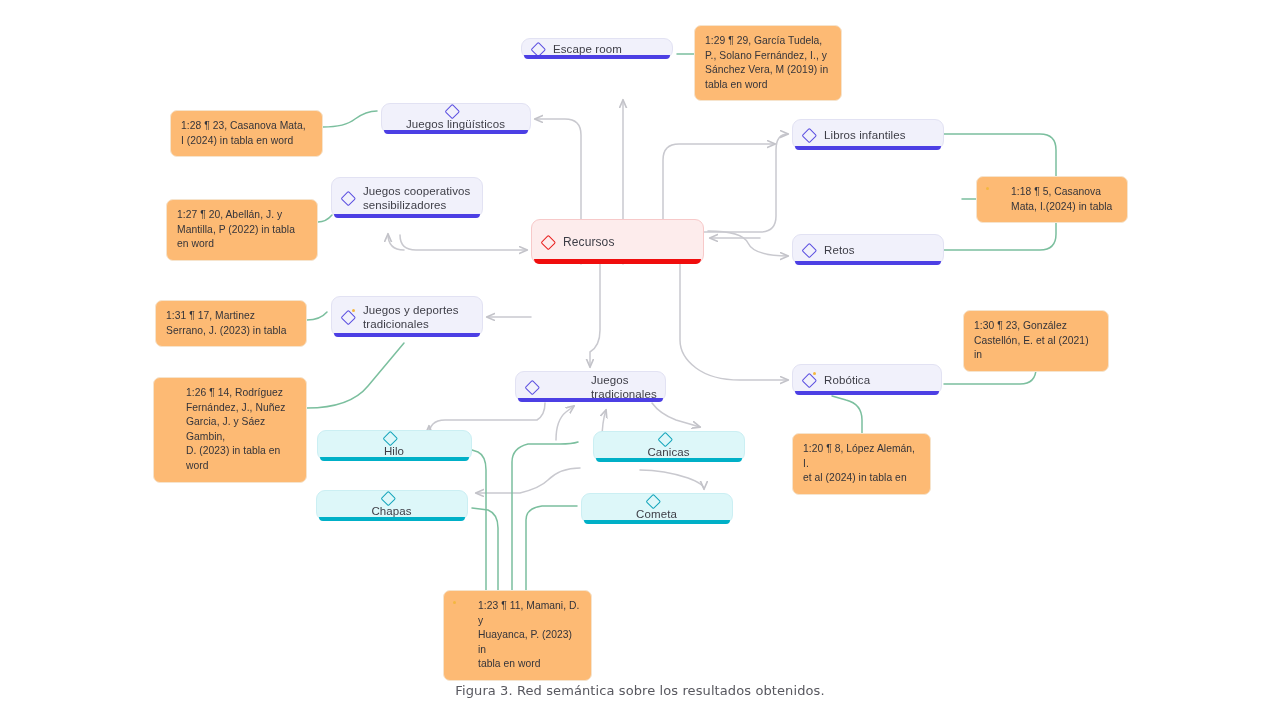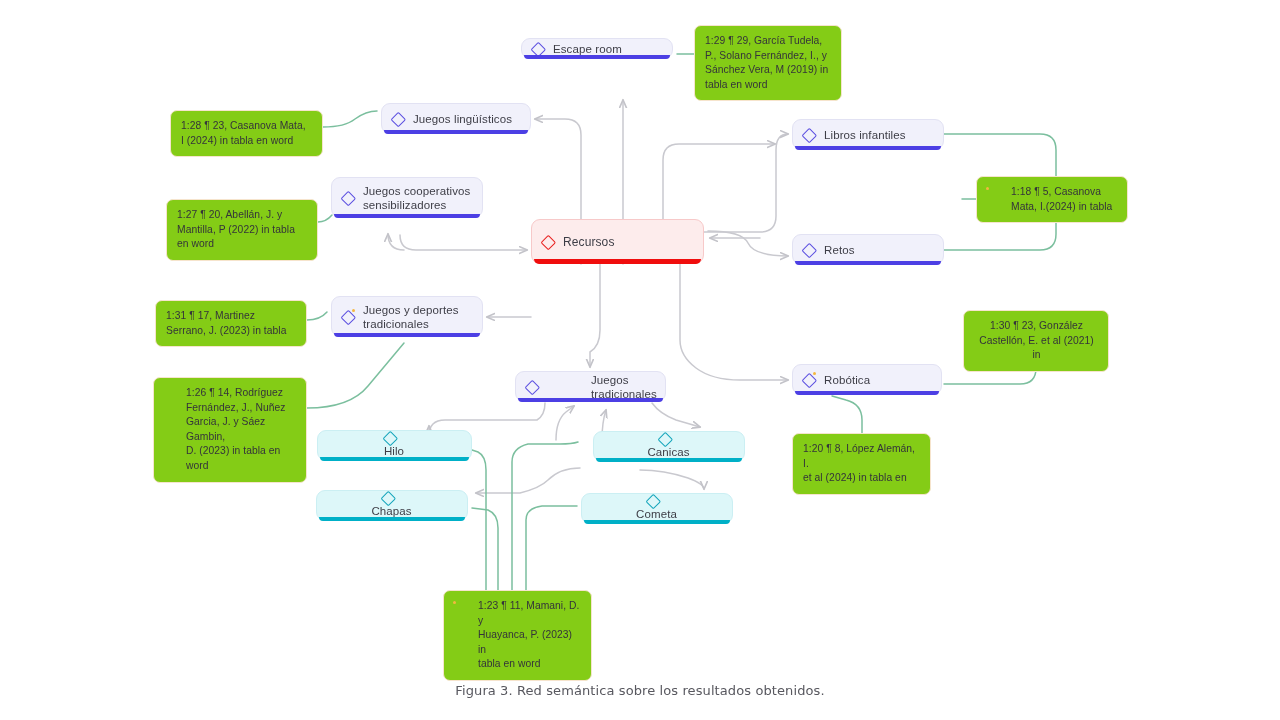--- a/index.html
+++ b/index.html
@@ -56,21 +56,21 @@
 
   
   .node.red{background:#fdecec;border:1px solid #f7c9c9;}
   .node.red .dia{color:#e8201f;}
   .node.red .bar{background:#f00d0d;height:5px;}
   .node.red .ntext{font-size:12px;}
 
   
   .quote{
     position:absolute;box-sizing:border-box;
-    background:#84cc16;border:1px solid #f6e4cd;
+    background:#fdba74;border:1px solid #f6e4cd;
     border-radius:7px;
     padding:8px 9px 8px 10px;
     z-index:4;
   }
   .quote .qtext{
     font-size:10.3px;line-height:14.6px;color:#34343a;
     white-space:pre-line;letter-spacing:.05px;
   }
   .quote.has-dot{padding-left:34px;}
   .quote .qdot{
@@ -165,21 +165,21 @@
   </svg>
 
   <div id="nodes-layer">
       <div class="node purple" style="left: 521px; top: 38px; width: 152px; height: 21px;">
         <span class="dia">
           <i></i>
         </span>
         <span class="ntext">Escape room</span>
         <span class="bar"></span>
       </div>
-      <div class="node purple" style="left: 381px; top: 103px; width: 150px; height: 31px;">
+      <div class="node purple" style="left: 381px; top: 103px; width: 150px; height: 31px; flex-direction: column;">
         <span class="dia">
           <i></i>
         </span>
         <span class="ntext">Juegos lingüísticos</span>
         <span class="bar"></span>
       </div>
       <div class="node purple" style="left: 331px; top: 177px; width: 152px; height: 41px;">
         <span class="dia">
           <i></i>
         </span>
@@ -279,21 +279,21 @@
       </div>
       <div class="quote" style="left: 166px; top: 199px; width: 152px; min-height: 59px;">
         <div class="qtext">1:27 ¶ 20, Abellán, J. y
 Mantilla, P (2022) in tabla
 en word</div>
       </div>
       <div class="quote" style="left: 155px; top: 300px; width: 152px; min-height: 46px;">
         <div class="qtext">1:31 ¶ 17, Martinez
 Serrano, J. (2023) in tabla</div>
       </div>
-      <div class="quote" style="left: 963px; top: 310px; width: 146px; min-height: 46px; text-align: center;">
+      <div class="quote" style="left: 963px; top: 310px; width: 146px; min-height: 46px;">
         <div class="qtext">1:30 ¶ 23, González
 Castellón, E. et al (2021) in</div>
       </div>
       <div class="quote" style="left: 153px; top: 377px; width: 154px; min-height: 73px; padding-left: 32px;">
         <div class="qtext">1:26 ¶ 14, Rodríguez
 Fernández, J., Nuñez
 Garcia, J. y Sáez Gambin,
 D. (2023) in tabla en word</div>
       </div>
       <div class="quote" style="left: 792px; top: 433px; width: 139px; min-height: 48px;">

